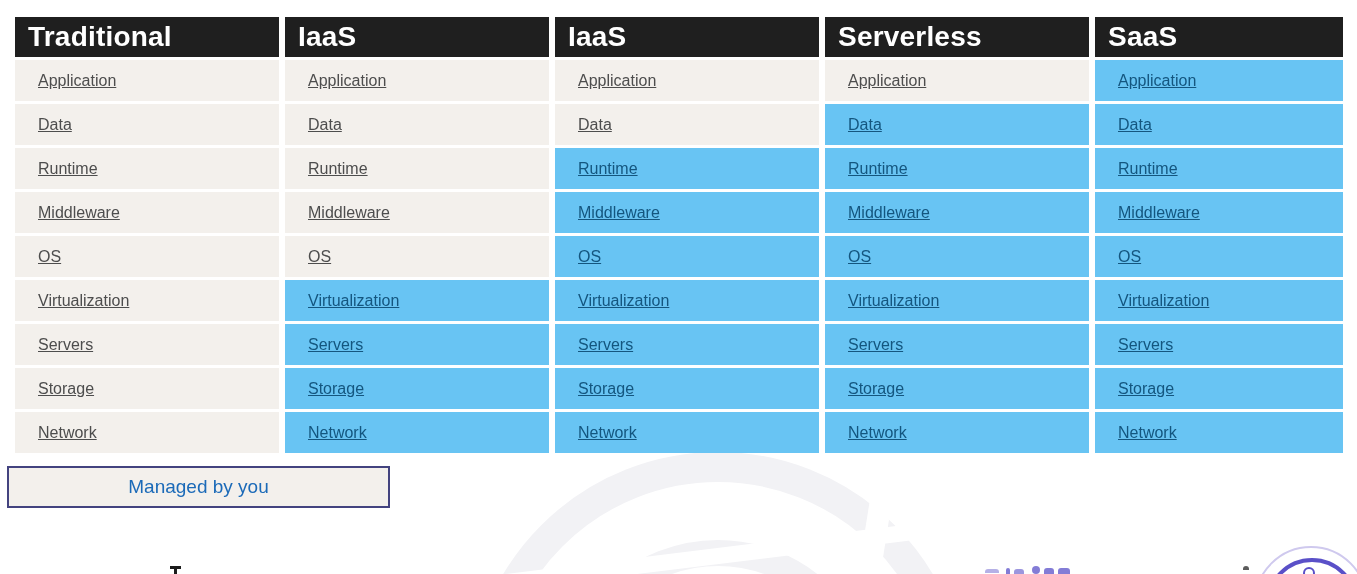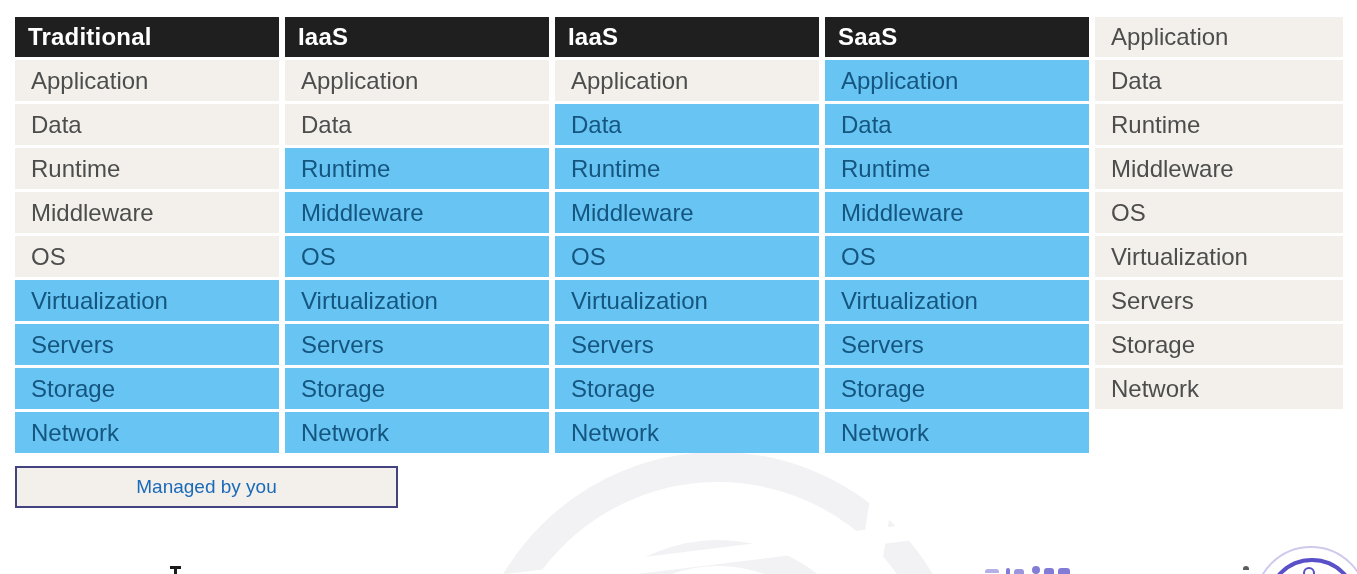--- a/index.html
+++ b/index.html
@@ -20,39 +20,40 @@
     display: grid;
     grid-template-columns: 264px 264px 264px 264px 248px;
     grid-template-rows: 40px repeat(9, 41px);
     gap: 3px 6px;
     z-index: 3;
   }
   .th {
     background: var(--header-bg);
     color: var(--header-text);
     font-weight: bold;
-    font-size: 24px;
+    font-size: 28px;
     display: flex;
     align-items: center;
     padding-left: 13px;
     letter-spacing: 0.2px;
   }
   .td {
-    font-size: 24px;
+    font-size: 16px;
     display: flex;
     align-items: center;
-    padding-left: 16px;
+    padding-left: 23px;
+    text-decoration: underline;
   }
   .td.managed { background: var(--managed-bg); color: var(--managed-text); }
   .td.service { background: var(--service-bg); color: var(--service-text); }
 
   
   .legend-box {
     position: absolute;
-    left: 15px;
+    left: 7px;
     border: 2px solid var(--legend-border);
     display: flex;
     align-items: center;
     justify-content: center;
     font-size: 19px;
     z-index: 3;
   }
   .legend-managed {
     top: 466px; width: 379px; height: 38px;
     background: var(--managed-bg);
@@ -91,20 +92,21 @@
     <div class="ring1"></div>
     <div class="ring2"></div>
     <div class="vstripe"></div>
     <div class="hstripe"></div>
   </div>
 
   <div class="grid" id="service-table">
       <div class="th">Traditional</div>
       <div class="th">IaaS</div>
       <div class="th">IaaS</div>
+      <div class="th">Serverless</div>
       <div class="th">SaaS</div>
       <div class="td managed">Application</div>
       <div class="td managed">Application</div>
       <div class="td managed">Application</div>
       <div class="td managed">Application</div>
       <div class="td service">Application</div>
       <div class="td managed">Data</div>
       <div class="td managed">Data</div>
       <div class="td managed">Data</div>
       <div class="td service">Data</div>

